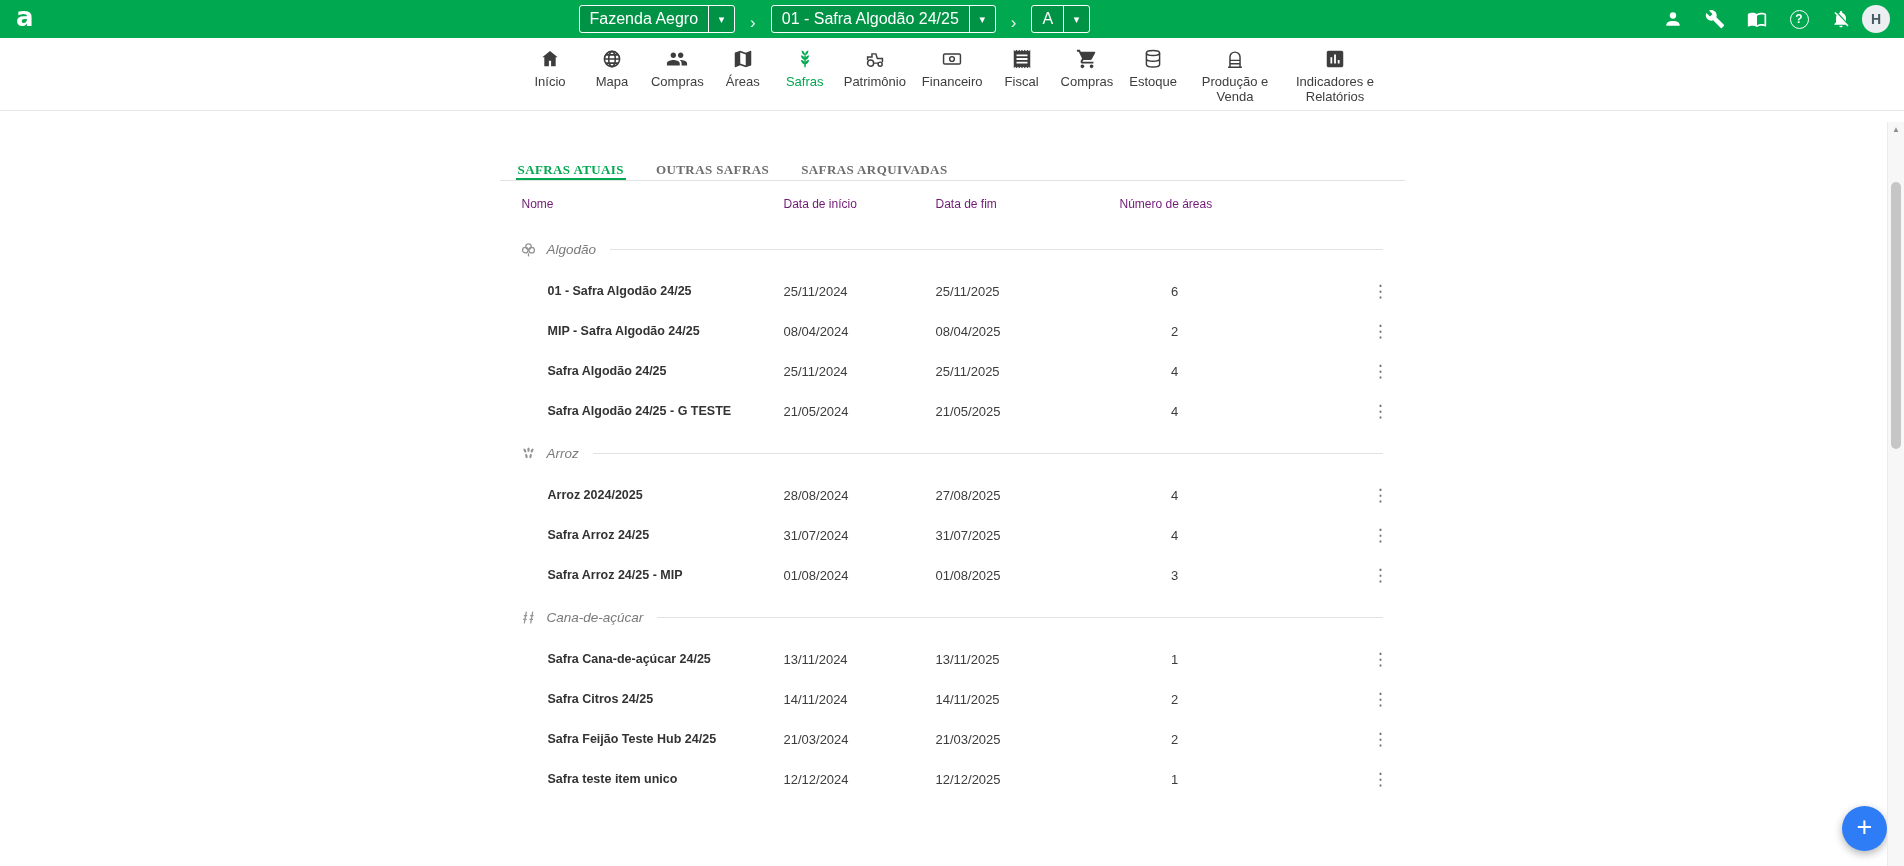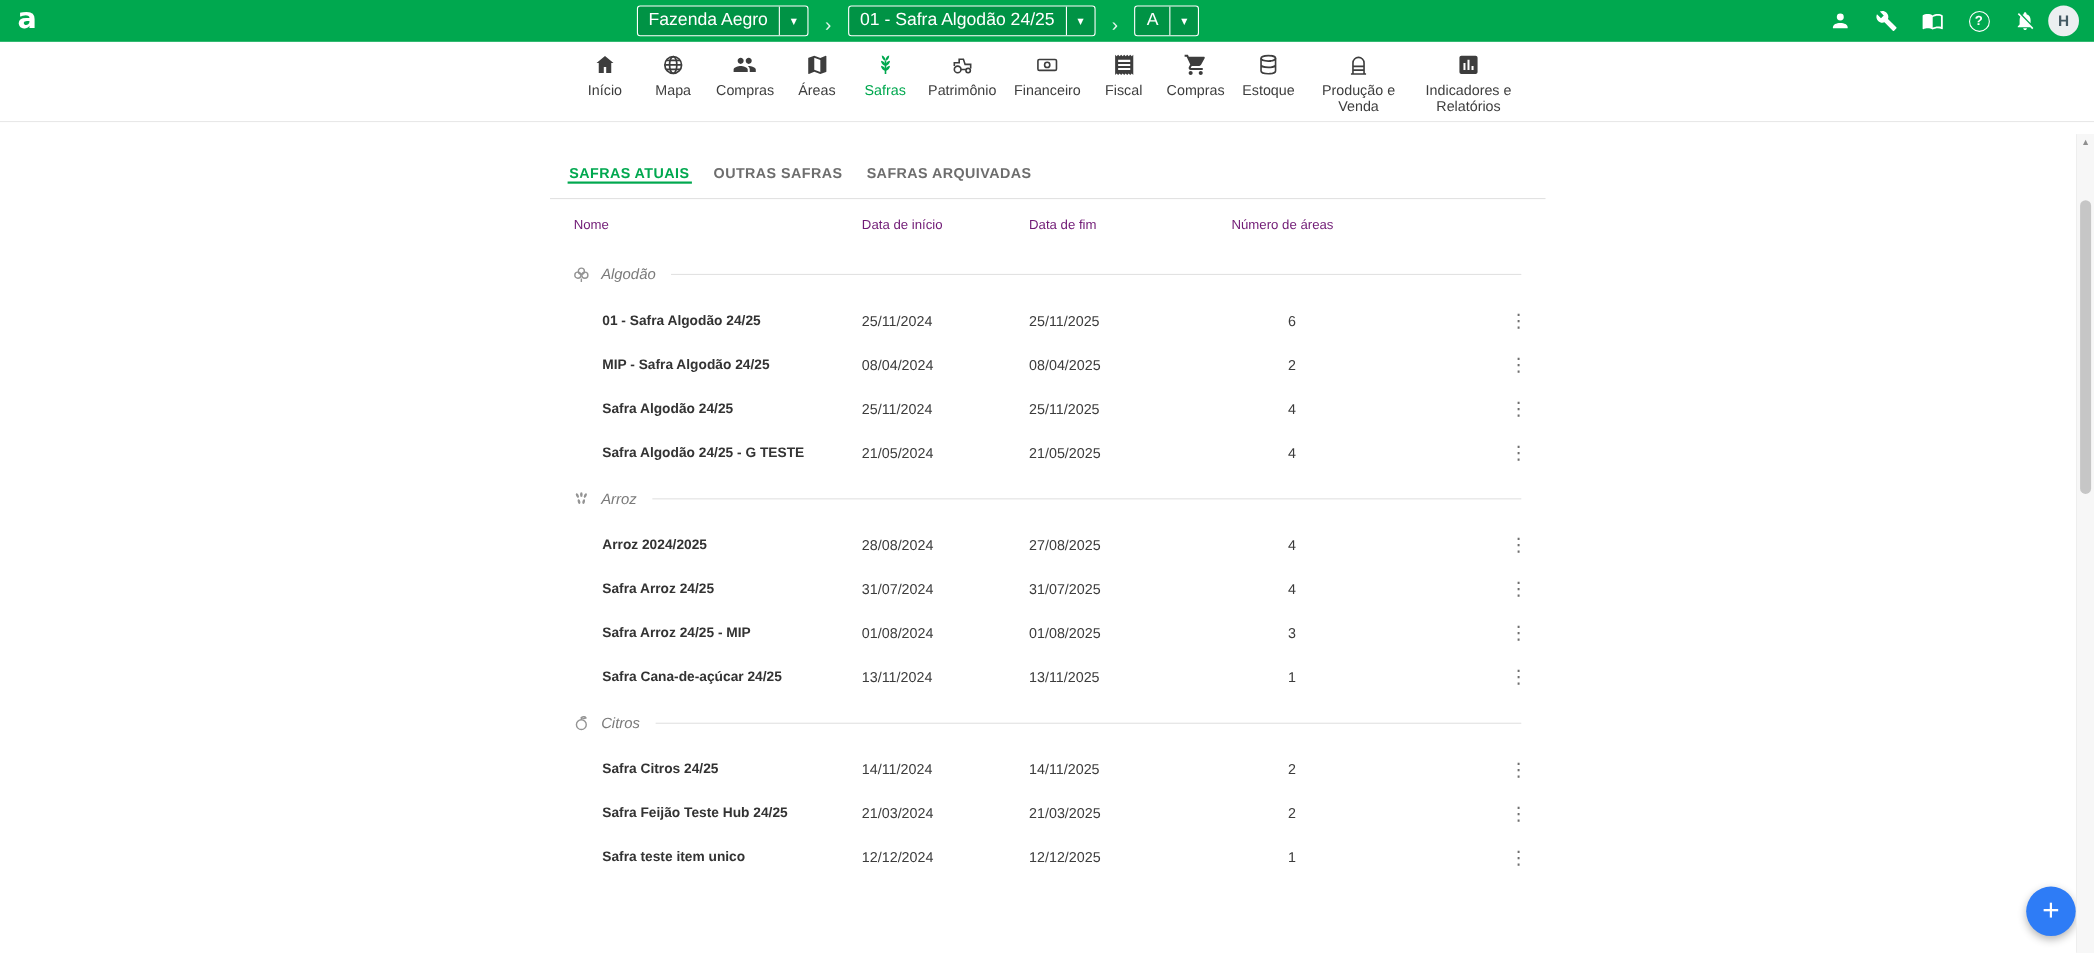--- a/index.html
+++ b/index.html
@@ -35,22 +35,22 @@
   .main-nav{height:73px;background:#fff;border-bottom:1px solid #e8e8e8;display:flex;
     align-items:flex-start;justify-content:center;padding-top:9px;gap:2px;}
   .nav-item{min-width:60px;padding:0 7px;display:flex;flex-direction:column;align-items:center;
     cursor:pointer;color:#3d3d3d;}
   .nav-item .nicon{height:24px;display:flex;align-items:center;}
   .nav-item svg{width:22px;height:22px;display:block;}
   .nav-item .lbl{margin-top:4px;font-size:13px;line-height:1.15;text-align:center;max-width:84px;}
   .nav-item.active{color:var(--green);}
   
   .container{width:905px;margin:26px auto 0;}
-  .tabs{display:flex;border-bottom:1px solid var(--line);height:44px;align-items:center;
-    padding-left:16px;gap:18px;}
+  .tabs{display:flex;border-bottom:1px solid var(--line);height:44px;align-items:flex-end;
+    padding-left:16px;gap:28px;font-family:Liberation Serif, serif;}
   .tab{display:flex;align-items:center;font-size:13px;letter-spacing:.4px;color:#6d6d6d;
     cursor:pointer;border-bottom:2px solid transparent;padding:0 2px;font-weight:bold;}
   .tab.active{color:var(--green);border-bottom-color:var(--green);}
   .thead{display:grid;grid-template-columns:284px 152px 184px 110px 1fr 48px;height:46px;
     align-items:center;font-size:12px;color:#701a75;}
   .thead .c-name{padding-left:22px;}
   .group-header{display:flex;align-items:center;height:44px;padding:0 22px 0 20px;color:#7a7a7a;}
   .group-header .gicon{width:17px;height:17px;margin-right:10px;color:#949494;display:flex;}
   .group-header .gicon svg{width:17px;height:17px;}
   .group-header .gname{font-size:13.5px;font-style:italic;}
@@ -318,38 +318,37 @@
           <button class="kebab">⋮</button>
         </div>
         <div class="row">
           <span class="r-name">Safra Arroz 24/25 - MIP</span>
           <span class="r-start">01/08/2024</span>
           <span class="r-end">01/08/2025</span>
           <span class="r-num">3</span>
           <span class=""></span>
           <button class="kebab">⋮</button>
         </div>
+        <div class="group-header">
+          <span class="gicon">
+            <svg viewBox="0 0 16 16" fill="none" stroke="currentColor" stroke-width="1.2">
+              <path d="M6 2.5 4 13.5M12 2.5l-2 11M3.6 6.2h3.2M9.6 6.2h3.2M3 9.8h3.2M9 9.8h3.2"></path>
+            </svg>
+          </span>
+          <span class="gname">Cana-de-açúcar</span>
+          <span class="gline"></span>
+        </div>
         <div class="row">
           <span class="r-name">Safra Cana-de-açúcar 24/25</span>
           <span class="r-start">13/11/2024</span>
           <span class="r-end">13/11/2025</span>
           <span class="r-num">1</span>
           <span class=""></span>
           <button class="kebab">⋮</button>
         </div>
-        <div class="group-header">
-          <span class="gicon">
-            <svg viewBox="0 0 16 16" fill="none" stroke="currentColor" stroke-width="1.2">
-              <circle cx="8" cy="9.2" r="4.2"></circle>
-              <path d="M8 5V3.1M8 3.1c1.8-1.4 3.6-.6 4 .4-1.6.8-3 .4-4-.4z"></path>
-            </svg>
-          </span>
-          <span class="gname">Citros</span>
-          <span class="gline"></span>
-        </div>
         <div class="row">
           <span class="r-name">Safra Citros 24/25</span>
           <span class="r-start">14/11/2024</span>
           <span class="r-end">14/11/2025</span>
           <span class="r-num">2</span>
           <span class=""></span>
           <button class="kebab">⋮</button>
         </div>
         <div class="row">
           <span class="r-name">Safra Feijão Teste Hub 24/25</span>

